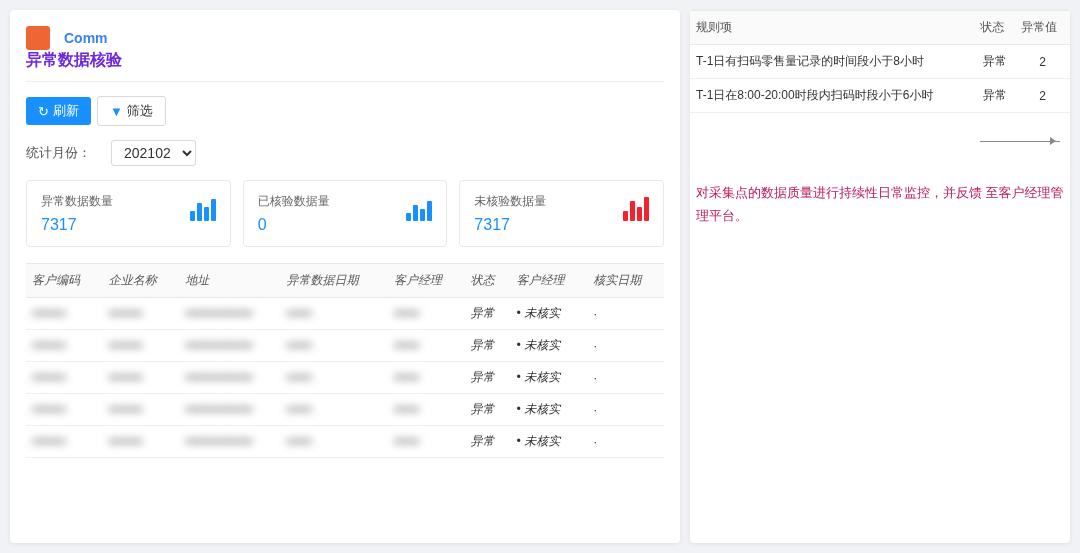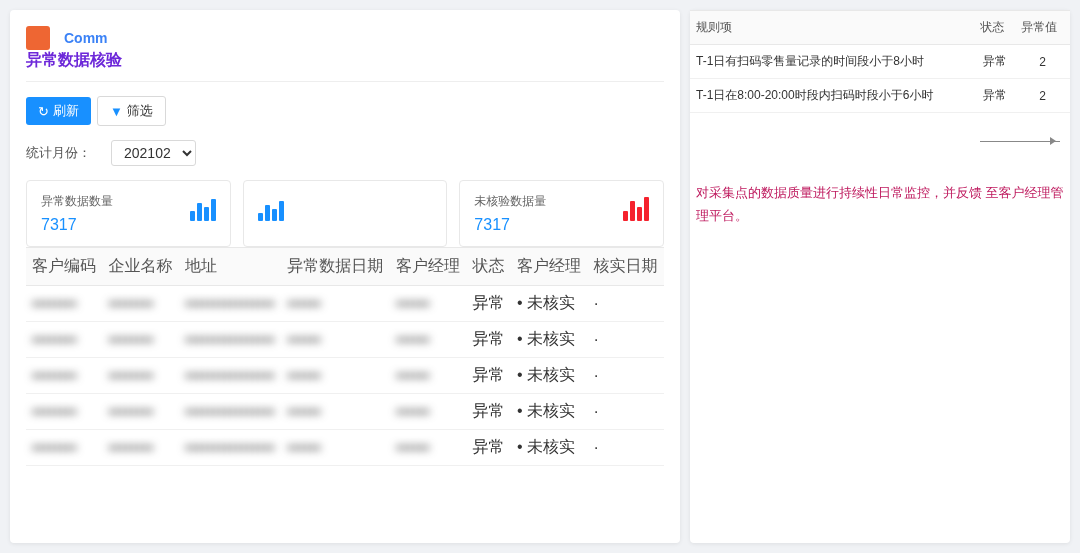--- a/index.html
+++ b/index.html
@@ -78,20 +78,21 @@
       border: 1px solid #d9d9d9;
       border-radius: 3px;
       padding: 3px 8px;
       font-size: 14px;
       color: #333;
       background: #fff;
     }
     .stats-row {
       display: flex;
       gap: 12px;
+      margin-bottom: 16px;
     }
     .stat-card {
       flex: 1;
       border: 1px solid #e8e8e8;
       border-radius: 4px;
       padding: 12px 14px;
       background: #fff;
     }
     .stat-card-inner {
       display: flex;
@@ -119,21 +120,22 @@
       width: 5px;
       border-radius: 1px;
       display: inline-block;
     }
     .bar-blue span { background: #1890ff; }
     .bar-red span { background: #f5222d; }
     
     .data-table {
       width: 100%;
       border-collapse: collapse;
-      font-size: 16px;
+      font-size: 12px;
+      font-style: italic;
     }
     .data-table th {
       background: #fafafa;
       border-bottom: 1px solid #e8e8e8;
       border-top: 1px solid #e8e8e8;
       padding: 8px 6px;
       text-align: left;
       color: #555;
       font-weight: normal;
       white-space: nowrap;
@@ -267,20 +269,24 @@
             <span style="height:10px"></span>
             <span style="height:18px"></span>
             <span style="height:14px"></span>
             <span style="height:22px"></span>
           </div>
         </div>
       </div>
 
       <div class="stat-card">
         <div class="stat-card-inner">
+          <div>
+            <div class="stat-label">已核验数据量</div>
+            <div class="stat-value zero">0</div>
+          </div>
           <div class="bar-icon bar-blue">
             <span style="height:8px"></span>
             <span style="height:16px"></span>
             <span style="height:12px"></span>
             <span style="height:20px"></span>
           </div>
         </div>
       </div>
 
       <div class="stat-card">

